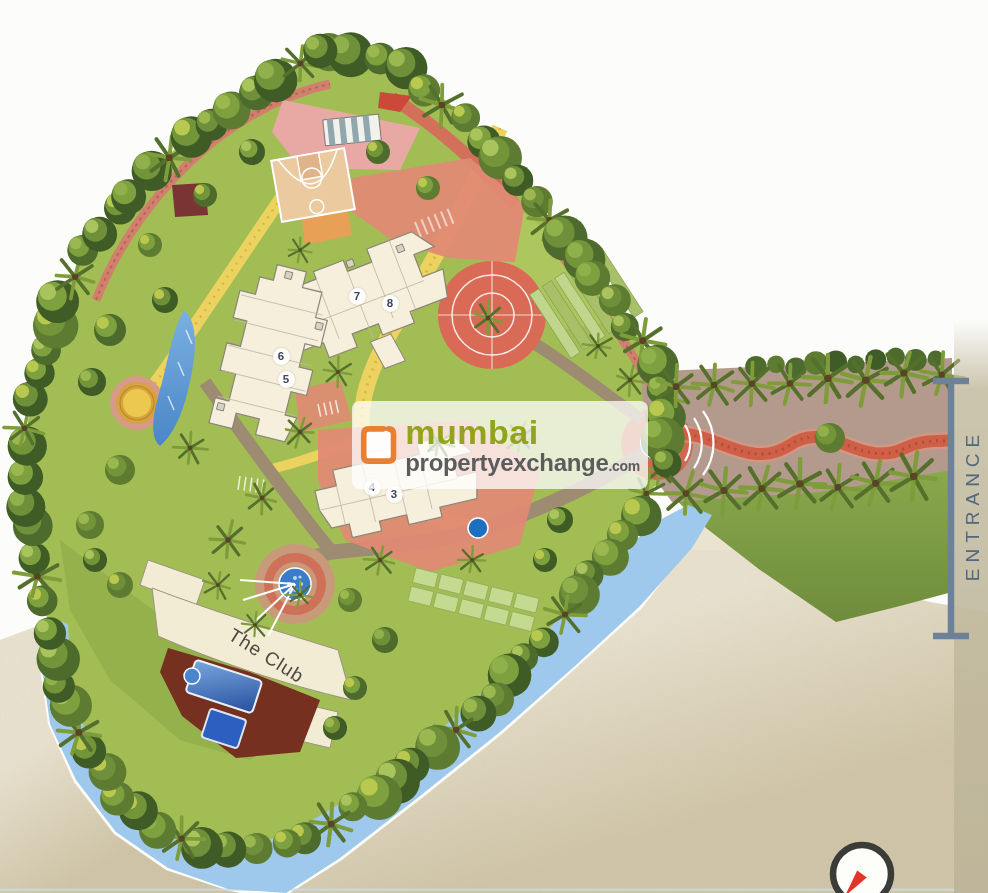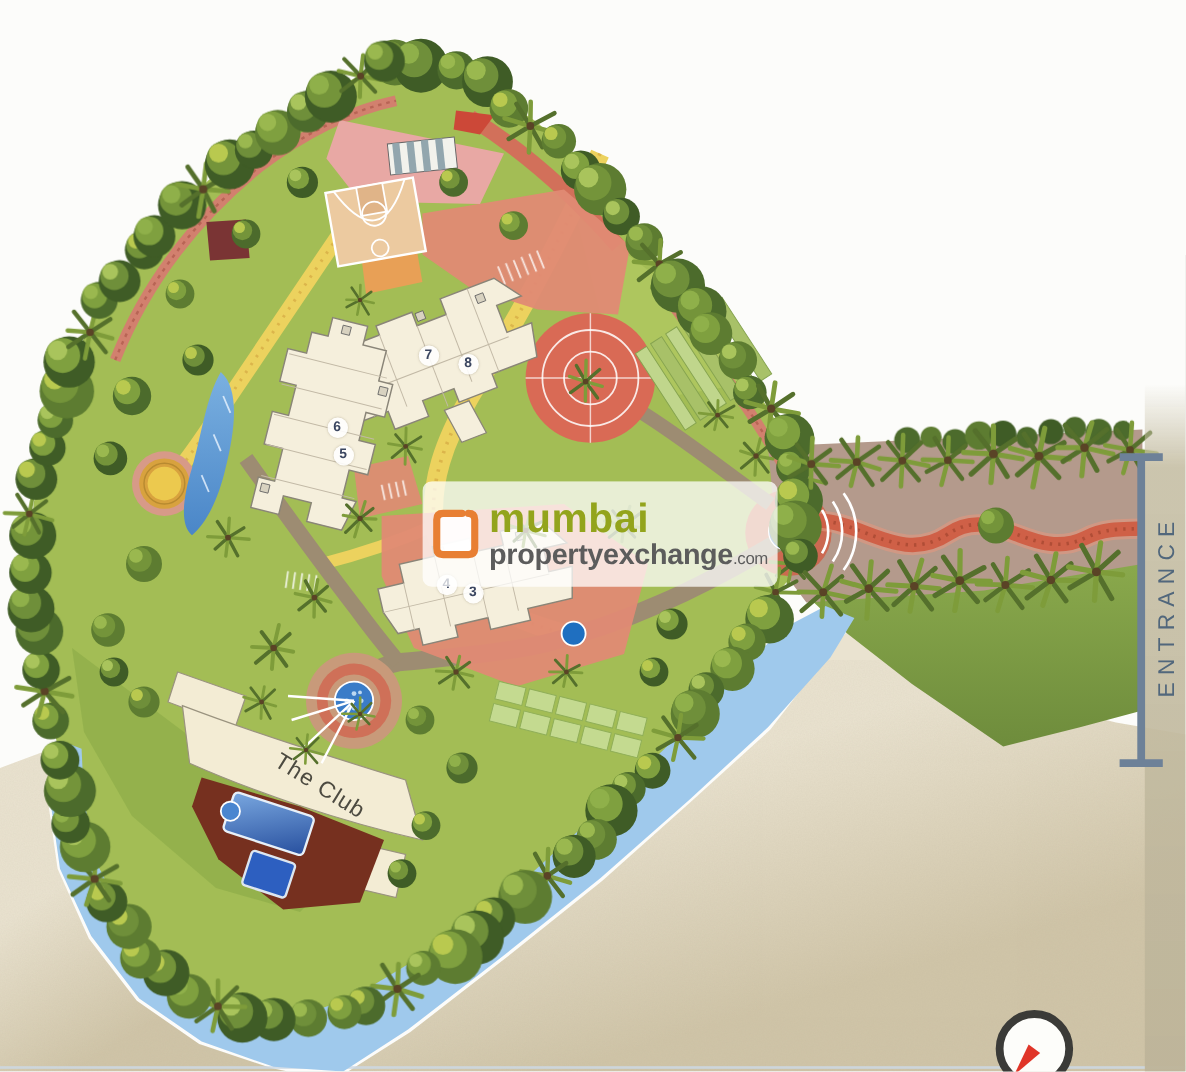--- a/index.html
+++ b/index.html
@@ -12,21 +12,21 @@
   .club-label{left:236px;top:624px;transform:rotate(32deg);transform-origin:0 0;
               font-size:19px;color:#4c4a40;letter-spacing:1px;}
   .entrance-label{left:962px;top:614px;width:218px;height:24px;transform:rotate(-90deg);
                   transform-origin:0 0;text-align:center;font-size:19px;letter-spacing:6px;
                   color:#51677c;font-weight:500;}
   .wm{left:352px;top:401px;width:296px;height:88px;background:rgba(255,255,255,.75);
       border-radius:8px;display:flex;align-items:center;gap:8px;padding:6px 8px;box-sizing:border-box;}
   .wm-text{display:flex;flex-direction:column;line-height:1.05;}
   .wm-line1{font-size:34px;font-weight:700;color:#93a41c;letter-spacing:.5px;}
   .wm-line2{font-size:24px;font-weight:700;color:#5c5c5c;letter-spacing:-.3px;}
-  .wm-tld{font-size:14px;font-weight:400;color:#5c5c5c;text-align:right;}
+  .wm-tld{font-size:14px;font-weight:700;color:#5c5c5c;text-align:right;}
 </style>
 </head>
 <body>
 
 <div class="stage">
 <svg class="plan" width="988" height="893" viewBox="0 0 988 893">
   <defs>
     <linearGradient id="beigeG" x1="0" y1="0.55" x2="0.25" y2="1">
       <stop offset="0" stop-color="#eae3d0"></stop>
           <stop offset="1" stop-color="#d0c5a8"></stop>

